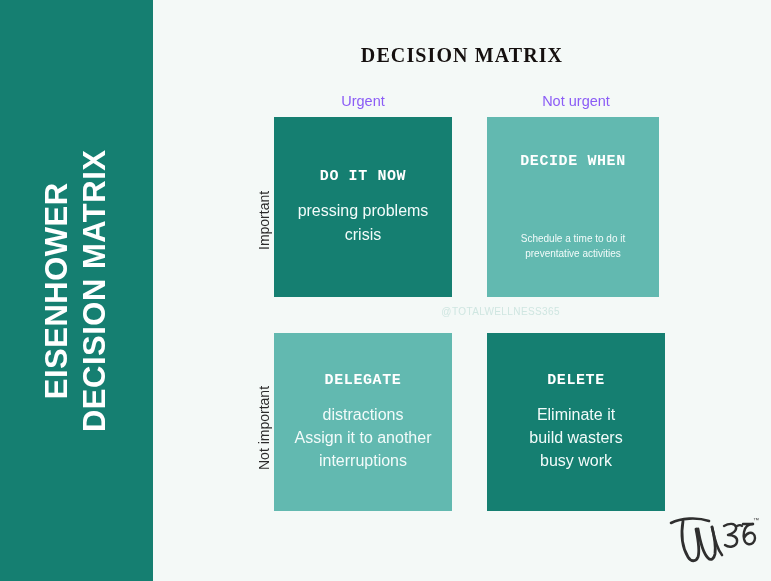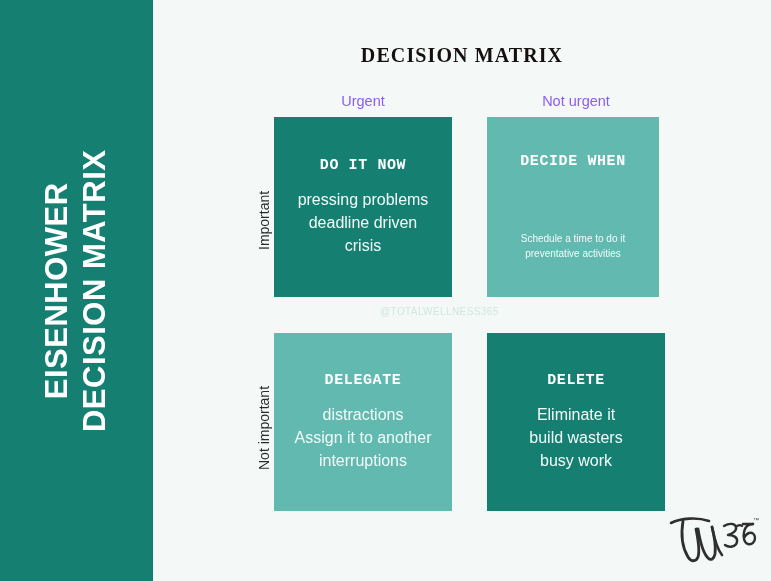--- a/index.html
+++ b/index.html
@@ -144,21 +144,21 @@
   .quadrant-items .item { display: block; white-space: nowrap; }
 
   #quadrant-decide-when .quadrant-items { font-size: 10px; }
 
   
   #watermark {
     position: absolute;
     left: 380px;
     top: 306px;
     width: 180px;
-    text-align: left;
+    text-align: right;
     font-family: "Liberation Sans", sans-serif;
     font-size: 10px;
     letter-spacing: 0.4px;
     color: #cfe6e1;
   }
 
   
   #signature-logo {
     position: absolute;
     left: 667px;
@@ -199,21 +199,20 @@
     <span>Important</span>
   </div>
   <div class="row-label" id="row-label-not-important">
     <span>Not important</span>
   </div>
 
   <div class="quadrant dark" id="quadrant-do-it-now">
     <div class="quadrant-title">DO IT NOW</div>
     <div class="quadrant-items">
       <span class="item">pressing problems</span>
-      <span class="item">deadline driven</span>
       <span class="item">crisis</span>
     </div>
   </div>
 
   <div class="quadrant light" id="quadrant-decide-when">
     <div class="quadrant-title">DECIDE WHEN</div>
     <div class="quadrant-items">
       <span class="item">Schedule a time to do it</span>
       <span class="item">preventative activities</span>
     </div>

